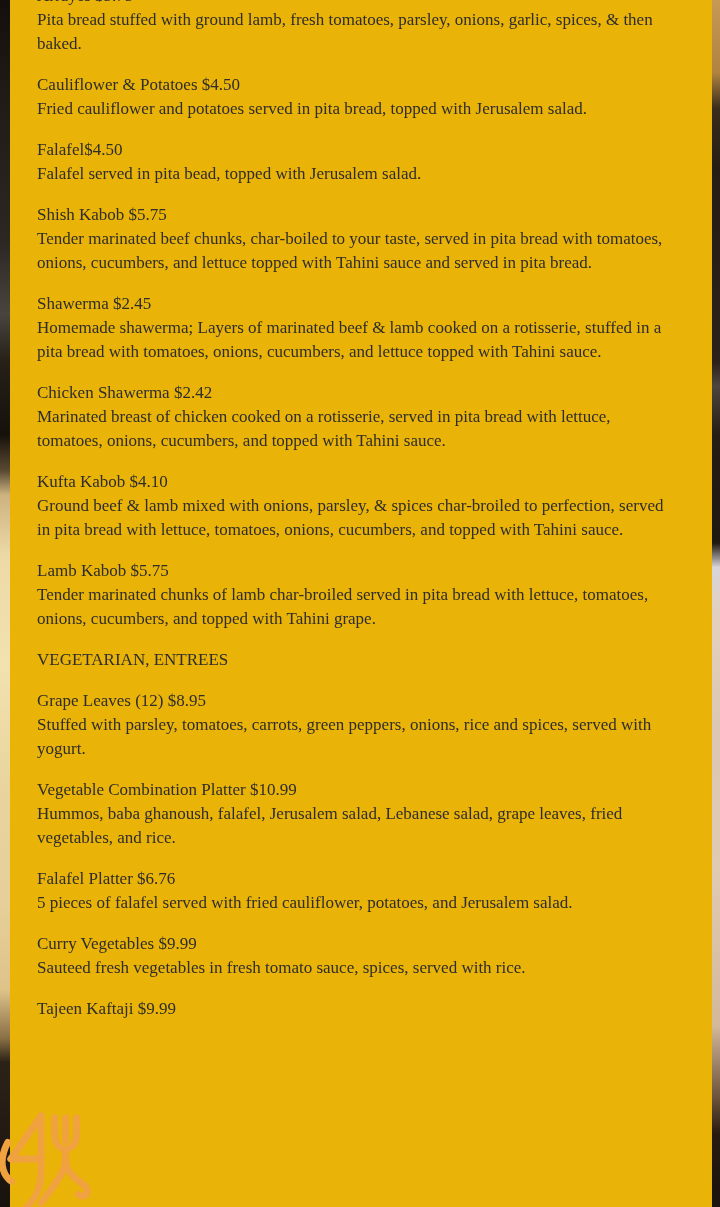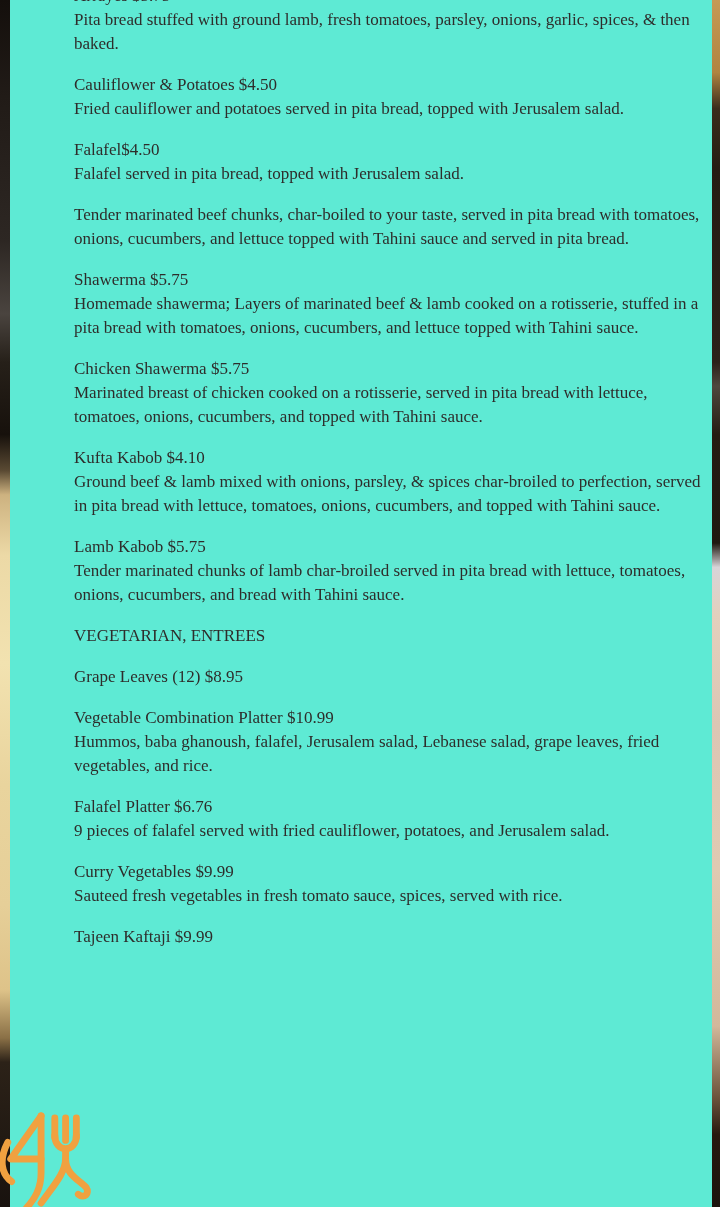--- a/index.html
+++ b/index.html
@@ -39,24 +39,23 @@
       #dcc6b4 60%, #e0cab2 72%, #d3b89b 85%, #6b523a 91%, #27190f 94%,
       #1b130d 100%);
   }
   
   .menu-panel {
     position: absolute;
     left: 10px;
     right: 8px;
     top: 0;
     bottom: 0;
-    background: #5eead4;
+    background: #eab308;
     overflow: hidden;
     z-index: 1;
-    padding-left: 37px;
   }
   .menu-list {
     padding-left: 27px;
     width: 641px;
     color: #2e2d2b;
     font-size: 17px;
     line-height: 24px;
   }
   .block { margin-top: 17px; }
   .block:first-child { margin-top: -16px; }
@@ -98,64 +97,66 @@
     <p class="item-desc">Pita bread stuffed with ground lamb, fresh tomatoes, parsley, onions, garlic, spices, &amp; then baked.</p>
   </div>
 
   <div class="block">
     <p class="item-title">Cauliflower &amp; Potatoes $4.50</p>
     <p class="item-desc">Fried cauliflower and potatoes served in pita bread, topped with Jerusalem salad.</p>
   </div>
 
   <div class="block">
     <p class="item-title">Falafel$4.50</p>
-    <p class="item-desc">Falafel served in pita bread, topped with Jerusalem salad.</p>
+    <p class="item-desc">Falafel served in pita bead, topped with Jerusalem salad.</p>
   </div>
 
   <div class="block">
+    <p class="item-title">Shish Kabob $5.75</p>
     <p class="item-desc">Tender marinated beef chunks, char-boiled to your taste, served in pita bread with tomatoes, onions, cucumbers, and lettuce topped with Tahini sauce and served in pita bread.</p>
   </div>
 
   <div class="block">
-    <p class="item-title">Shawerma $5.75</p>
+    <p class="item-title">Shawerma $2.45</p>
     <p class="item-desc">Homemade shawerma; Layers of marinated beef &amp; lamb cooked on a rotisserie, stuffed in a pita bread with tomatoes, onions, cucumbers, and lettuce topped with Tahini sauce.</p>
   </div>
 
   <div class="block">
-    <p class="item-title">Chicken Shawerma $5.75</p>
+    <p class="item-title">Chicken Shawerma $2.42</p>
     <p class="item-desc">Marinated breast of chicken cooked on a rotisserie, served in pita bread with lettuce, tomatoes, onions, cucumbers, and topped with Tahini sauce.</p>
   </div>
 
   <div class="block">
     <p class="item-title">Kufta Kabob $4.10</p>
     <p class="item-desc">Ground beef &amp; lamb mixed with onions, parsley, &amp; spices char-broiled to perfection, served in pita bread with lettuce, tomatoes, onions, cucumbers, and topped with Tahini sauce.</p>
   </div>
 
 
   <div class="block">
     <p class="item-title">Lamb Kabob $5.75</p>
-    <p class="item-desc">Tender marinated chunks of lamb char-broiled served in pita bread with lettuce, tomatoes, onions, cucumbers, and bread with Tahini sauce.</p>
+    <p class="item-desc">Tender marinated chunks of lamb char-broiled served in pita bread with lettuce, tomatoes, onions, cucumbers, and topped with Tahini grape.</p>
   </div>
 
   <div class="block">
     <p class="section-heading">VEGETARIAN, ENTREES</p>
   </div>
 
   <div class="block">
     <p class="item-title">Grape Leaves (12) $8.95</p>
+    <p class="item-desc">Stuffed with parsley, tomatoes, carrots, green peppers, onions, rice and spices, served with yogurt.</p>
   </div>
 
   <div class="block">
     <p class="item-title">Vegetable Combination Platter $10.99</p>
     <p class="item-desc">Hummos, baba ghanoush, falafel, Jerusalem salad, Lebanese salad, grape leaves, fried vegetables, and rice.</p>
   </div>
 
   <div class="block">
     <p class="item-title">Falafel Platter $6.76</p>
-    <p class="item-desc">9 pieces of falafel served with fried cauliflower, potatoes, and Jerusalem salad.</p>
+    <p class="item-desc">5 pieces of falafel served with fried cauliflower, potatoes, and Jerusalem salad.</p>
   </div>
 
   <div class="block">
     <p class="item-title">Curry Vegetables $9.99</p>
     <p class="item-desc">Sauteed fresh vegetables in fresh tomato sauce, spices, served with rice.</p>
   </div>
 
   <div class="block">
     <p class="item-title">Tajeen Kaftaji $9.99</p>
 

